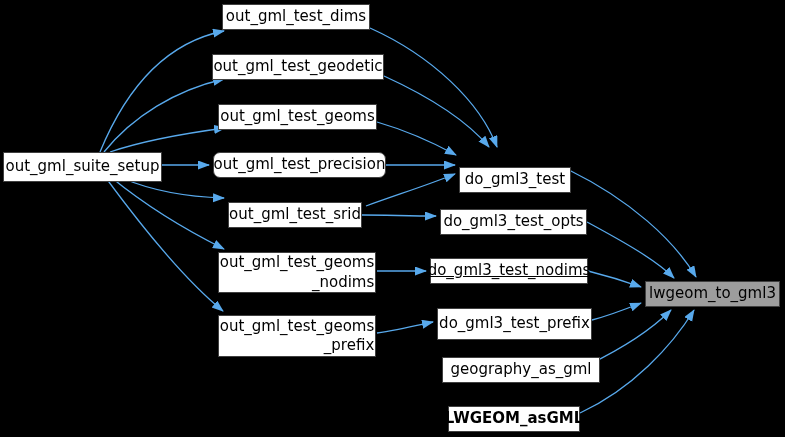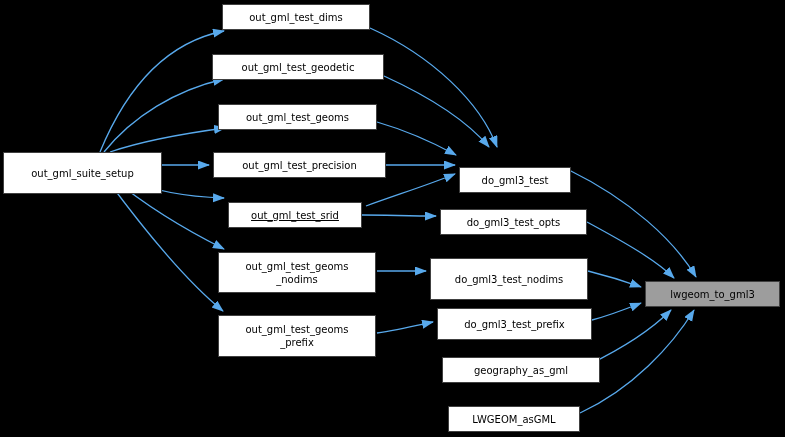--- a/index.html
+++ b/index.html
@@ -20,26 +20,26 @@
     top: 0;
     width: 785px;
     height: 437px;
   }
   .node {
     position: absolute;
     box-sizing: border-box;
     display: flex;
     align-items: center;
     justify-content: center;
-    text-align: center;
+    text-align: right;
     white-space: pre-line;
     background: var(--node-fill, #fff);
     border: 1px solid var(--node-border, #404040);
     color: var(--node-text, #000);
-    font-size: 10px;
+    font-size: 15px;
     line-height: 1.3;
     cursor: pointer;
   }
   .node.highlight {
     background: var(--highlight-fill, #9d9d9d);
     cursor: default;
   }
   .edge {
     fill: none;
     stroke: var(--edge-color, #58a9ec);
@@ -74,31 +74,31 @@
         <path d="M 377 333 C 396 330, 414 326, 433 322" class="edge" marker-end="url(#arrowhead)"></path>
         <path d="M 569 170 C 630 200, 674 240, 696 277" class="edge" marker-end="url(#arrowhead)"></path>
         <path d="M 587 222 C 624 242, 656 260, 674 278" class="edge" marker-end="url(#arrowhead)"></path>
         <path d="M 588 271 C 608 276, 624 281, 641 287" class="edge" marker-end="url(#arrowhead)"></path>
         <path d="M 592 320 C 611 315, 626 309, 641 303" class="edge" marker-end="url(#arrowhead)"></path>
         <path d="M 588 365 C 621 349, 650 331, 671 310" class="edge" marker-end="url(#arrowhead)"></path>
         <path d="M 580 413 C 632 389, 672 346, 694 310" class="edge" marker-end="url(#arrowhead)"></path>
       </g>
   </svg>
   <div id="node-layer">
-      <div class="node" style="left: 3px; top: 152px; width: 159px; height: 42px;">out_gml_suite_setup</div>
+      <div class="node" style="left: 3px; top: 152px; width: 159px; height: 30px;">out_gml_suite_setup</div>
       <div class="node" style="left: 222px; top: 4px; width: 148px; height: 26px;">out_gml_test_dims</div>
       <div class="node" style="left: 212px; top: 54px; width: 172px; height: 26px;">out_gml_test_geodetic</div>
       <div class="node" style="left: 218px; top: 104px; width: 159px; height: 26px;">out_gml_test_geoms</div>
-      <div class="node" style="left: 213px; top: 152px; width: 173px; height: 26px;">out_gml_test_precision</div>
-      <div class="node" style="left: 228px; top: 202px; width: 134px; height: 26px; text-decoration: underline;">out_gml_test_srid</div>
+      <div class="node" style="left: 213px; top: 152px; width: 173px; height: 26px; border-radius: 7px;">out_gml_test_precision</div>
+      <div class="node" style="left: 228px; top: 202px; width: 134px; height: 26px;">out_gml_test_srid</div>
       <div class="node" style="left: 218px; top: 252px; width: 158px; height: 41px;">out_gml_test_geoms
 _nodims</div>
       <div class="node" style="left: 218px; top: 315px; width: 158px; height: 42px;">out_gml_test_geoms
 _prefix</div>
       <div class="node" style="left: 459px; top: 151px; width: 112px; height: 26px; margin-top: 16px;">do_gml3_test</div>
       <div class="node" style="left: 440px; top: 209px; width: 147px; height: 26px;">do_gml3_test_opts</div>
-      <div class="node" style="left: 430px; top: 258px; width: 158px; height: 42px;">do_gml3_test_nodims</div>
+      <div class="node" style="left: 430px; top: 258px; width: 158px; height: 26px; text-decoration: underline;">do_gml3_test_nodims</div>
       <div class="node" style="left: 437px; top: 308px; width: 155px; height: 32px;">do_gml3_test_prefix</div>
       <div class="node" style="left: 442px; top: 357px; width: 158px; height: 26px;">geography_as_gml</div>
-      <div class="node" style="left: 448px; top: 406px; width: 132px; height: 26px;">LWGEOM_asGML</div>
+      <div class="node" style="left: 448px; top: 406px; width: 132px; height: 26px; font-weight: bold;">LWGEOM_asGML</div>
       <div class="node highlight" style="left: 645px; top: 281px; width: 135px; height: 26px;">lwgeom_to_gml3</div>
     </div>
 </div>
 
 </body></html>

